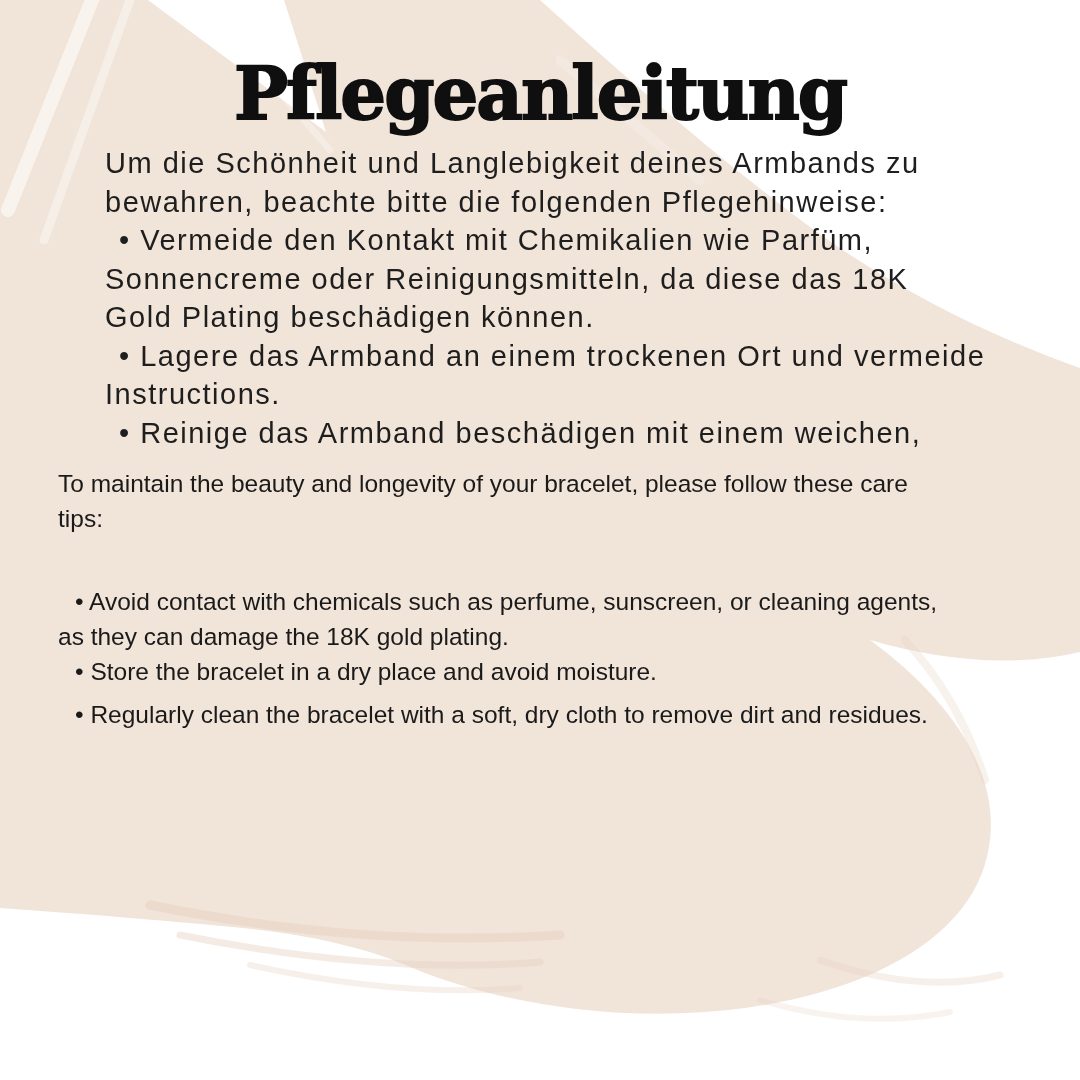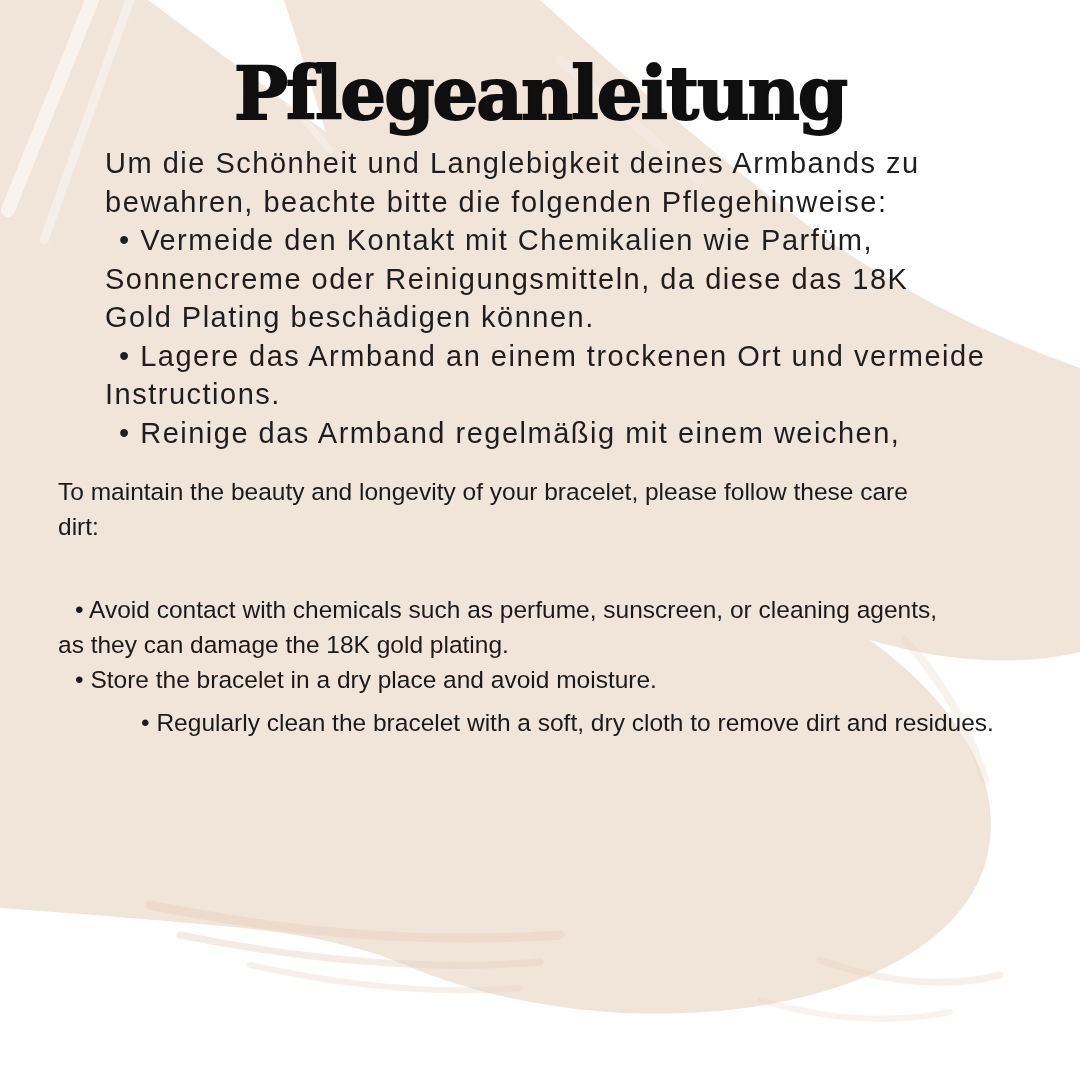--- a/index.html
+++ b/index.html
@@ -51,24 +51,24 @@
   .de-bullets { padding-left:105px; padding-right:40px; }
   .de-bullets .bullet-item .line:first-child { padding-left:14px; }
 
   
   .en-text {
     color:#1a1a1a;
     font-size:24.5px;
     line-height:35px;
     letter-spacing:0;
   }
-  .en-intro   { margin-top:22px; padding-left:58px; padding-right:40px; }
+  .en-intro   { margin-top:14px; padding-left:58px; padding-right:40px; }
   .en-bullets { margin-top:48px; padding-left:58px; padding-right:20px; }
   .en-bullets .bullet-item .line:first-child { padding-left:17px; }
-  .en-bullets .bullet-item:nth-child(3) { margin-top:8px;text-align:center; }
+  .en-bullets .bullet-item:nth-child(3) { margin-top:8px; }
 </style>
 </head>
 <body>
 
 <div class="canvas">
 
   <svg class="bg" width="1080" height="1080" viewBox="0 0 1080 1080">
     <rect width="1080" height="1080" fill="#ffffff"></rect>
 
     <path d="M0,0 L148,0 L326,132 L284,0 L540,0
@@ -113,30 +113,30 @@
           <div class="bullet-item">
             <div class="line">• Vermeide den Kontakt mit Chemikalien wie Parfüm,</div>
             <div class="line">Sonnencreme oder Reinigungsmitteln, da diese das 18K</div>
             <div class="line">Gold Plating beschädigen können.</div>
           </div>
           <div class="bullet-item">
             <div class="line">• Lagere das Armband an einem trockenen Ort und vermeide</div>
             <div class="line">Instructions.</div>
           </div>
           <div class="bullet-item">
-            <div class="line">• Reinige das Armband regelmäßig mit einem weichen,</div>
+            <div class="line">• Reinige das Armband beschädigen mit einem weichen,</div>
           </div>
         </div>
     </div>
 
     <div>
 
       <div class="en-text en-intro">
           <div class="line">To maintain the beauty and longevity of your bracelet, please follow these care</div>
-          <div class="line">dirt:</div>
+          <div class="line">tips:</div>
         </div>
 
       <div class="en-text en-bullets">
           <div class="bullet-item">
             <div class="line">• Avoid contact with chemicals such as perfume, sunscreen, or cleaning agents,</div>
             <div class="line">as they can damage the 18K gold plating.</div>
           </div>
           <div class="bullet-item">
             <div class="line">• Store the bracelet in a dry place and avoid moisture.</div>
           </div>

